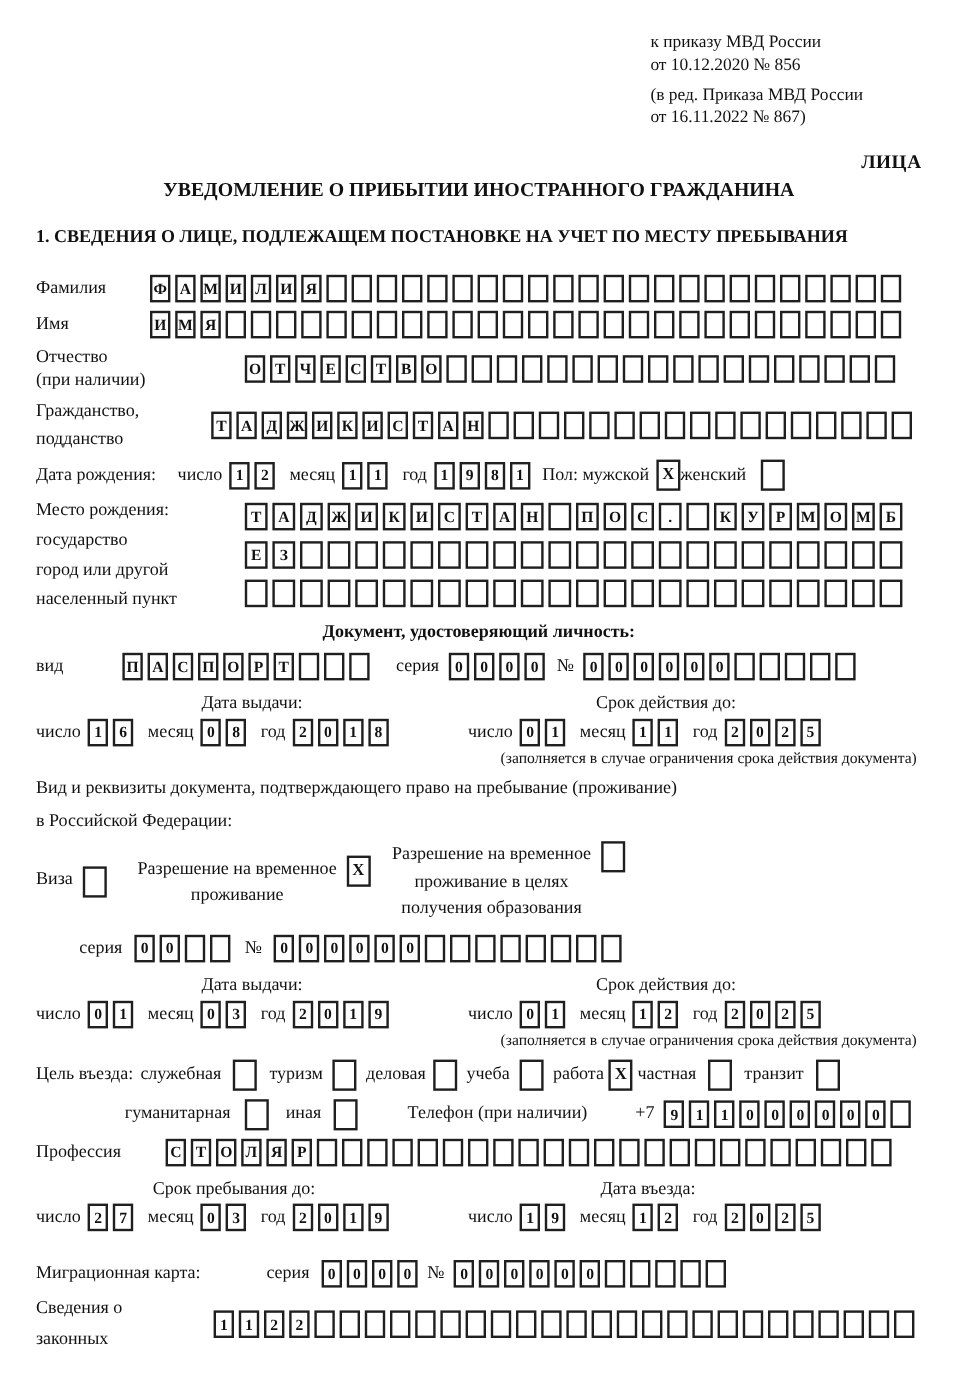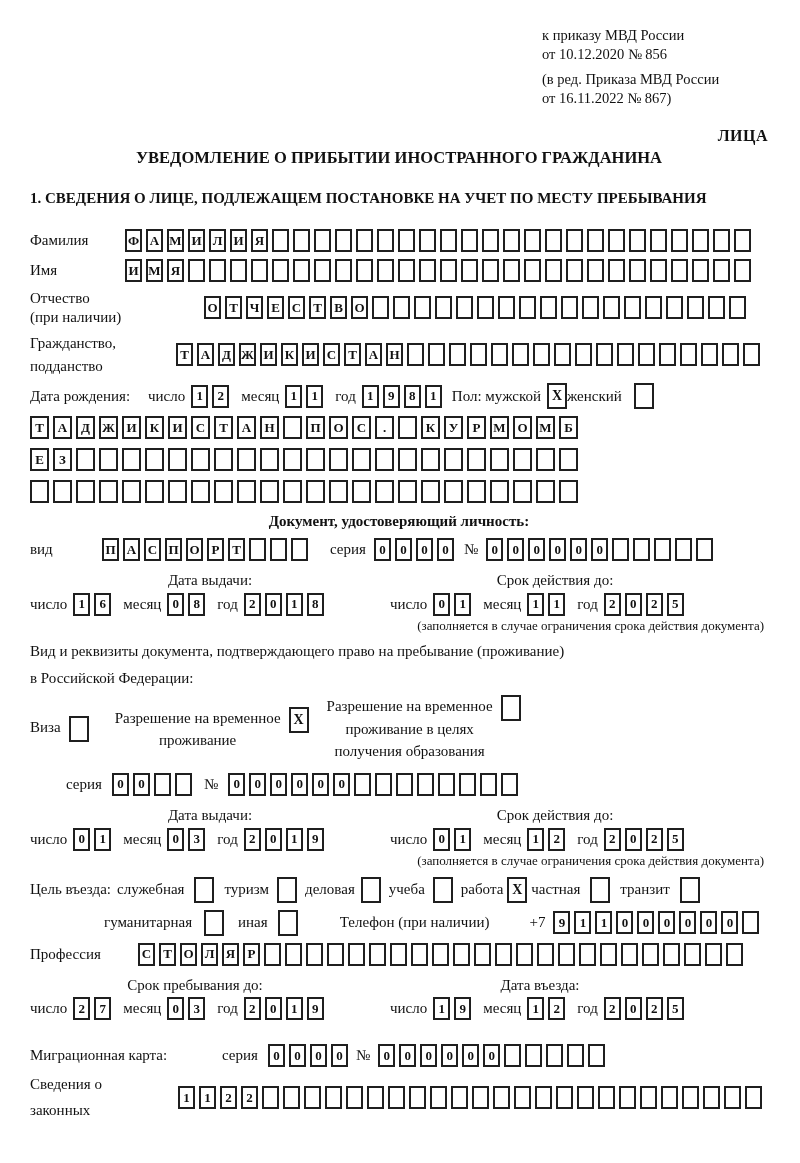--- a/index.html
+++ b/index.html
@@ -225,20 +225,26 @@
           <div class="cell">1</div>
         </div>
     </div>
     <span class="lbl" style="margin-left:10px">Пол: мужской</span>
     <span class="checkbox" style="margin-left:6px">X</span>
     <span class="lbl" style="">женский</span>
     <span class="checkbox" style="margin-left:12px"></span>
   </div>
 
   <div class="rowtop" style="margin-top:6px">
+    <div class="labelcol" style="width:174px">
+      <div class="lbl">Место рождения:</div>
+      <div class="lbl" style="margin-top:6px">государство</div>
+      <div class="lbl" style="margin-top:6px">город или другой</div>
+      <div class="lbl" style="margin-top:6px">населенный пункт</div>
+    </div>
     <div class="stack">
       <div class="cells wide">
           <div class="cell">Т</div>
           <div class="cell">А</div>
           <div class="cell">Д</div>
           <div class="cell">Ж</div>
           <div class="cell">И</div>
           <div class="cell">К</div>
           <div class="cell">И</div>
           <div class="cell">С</div>

